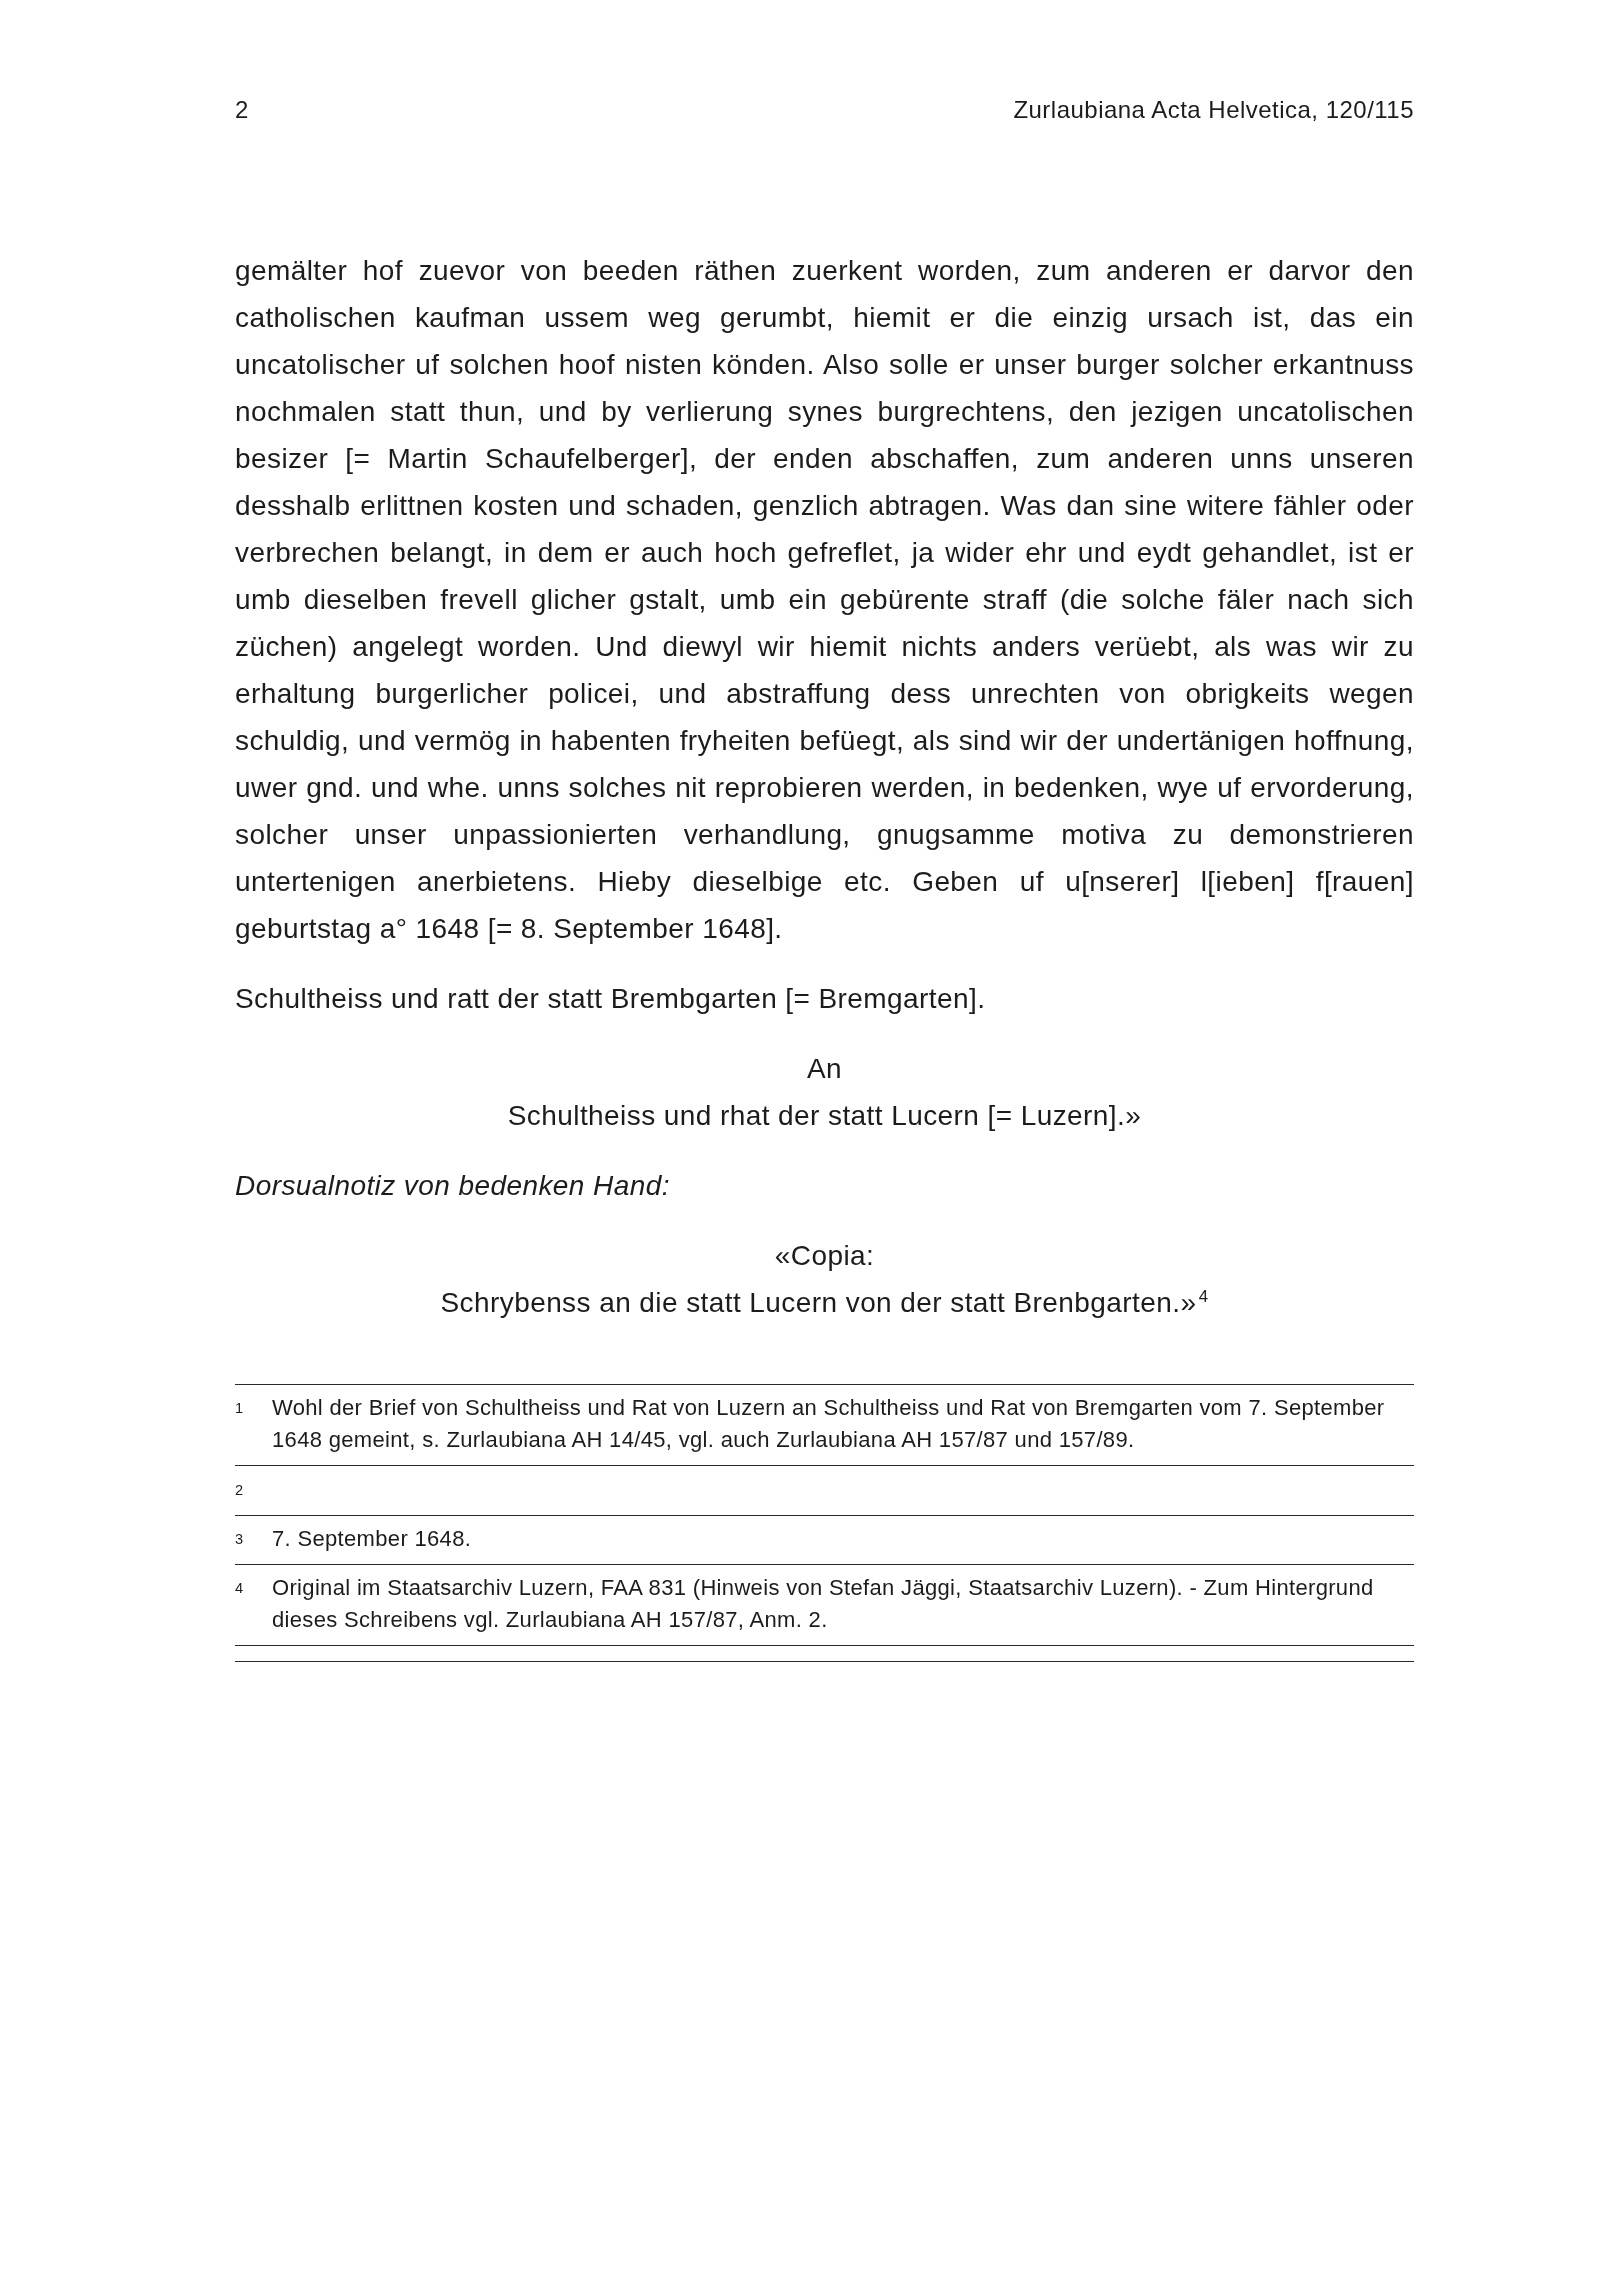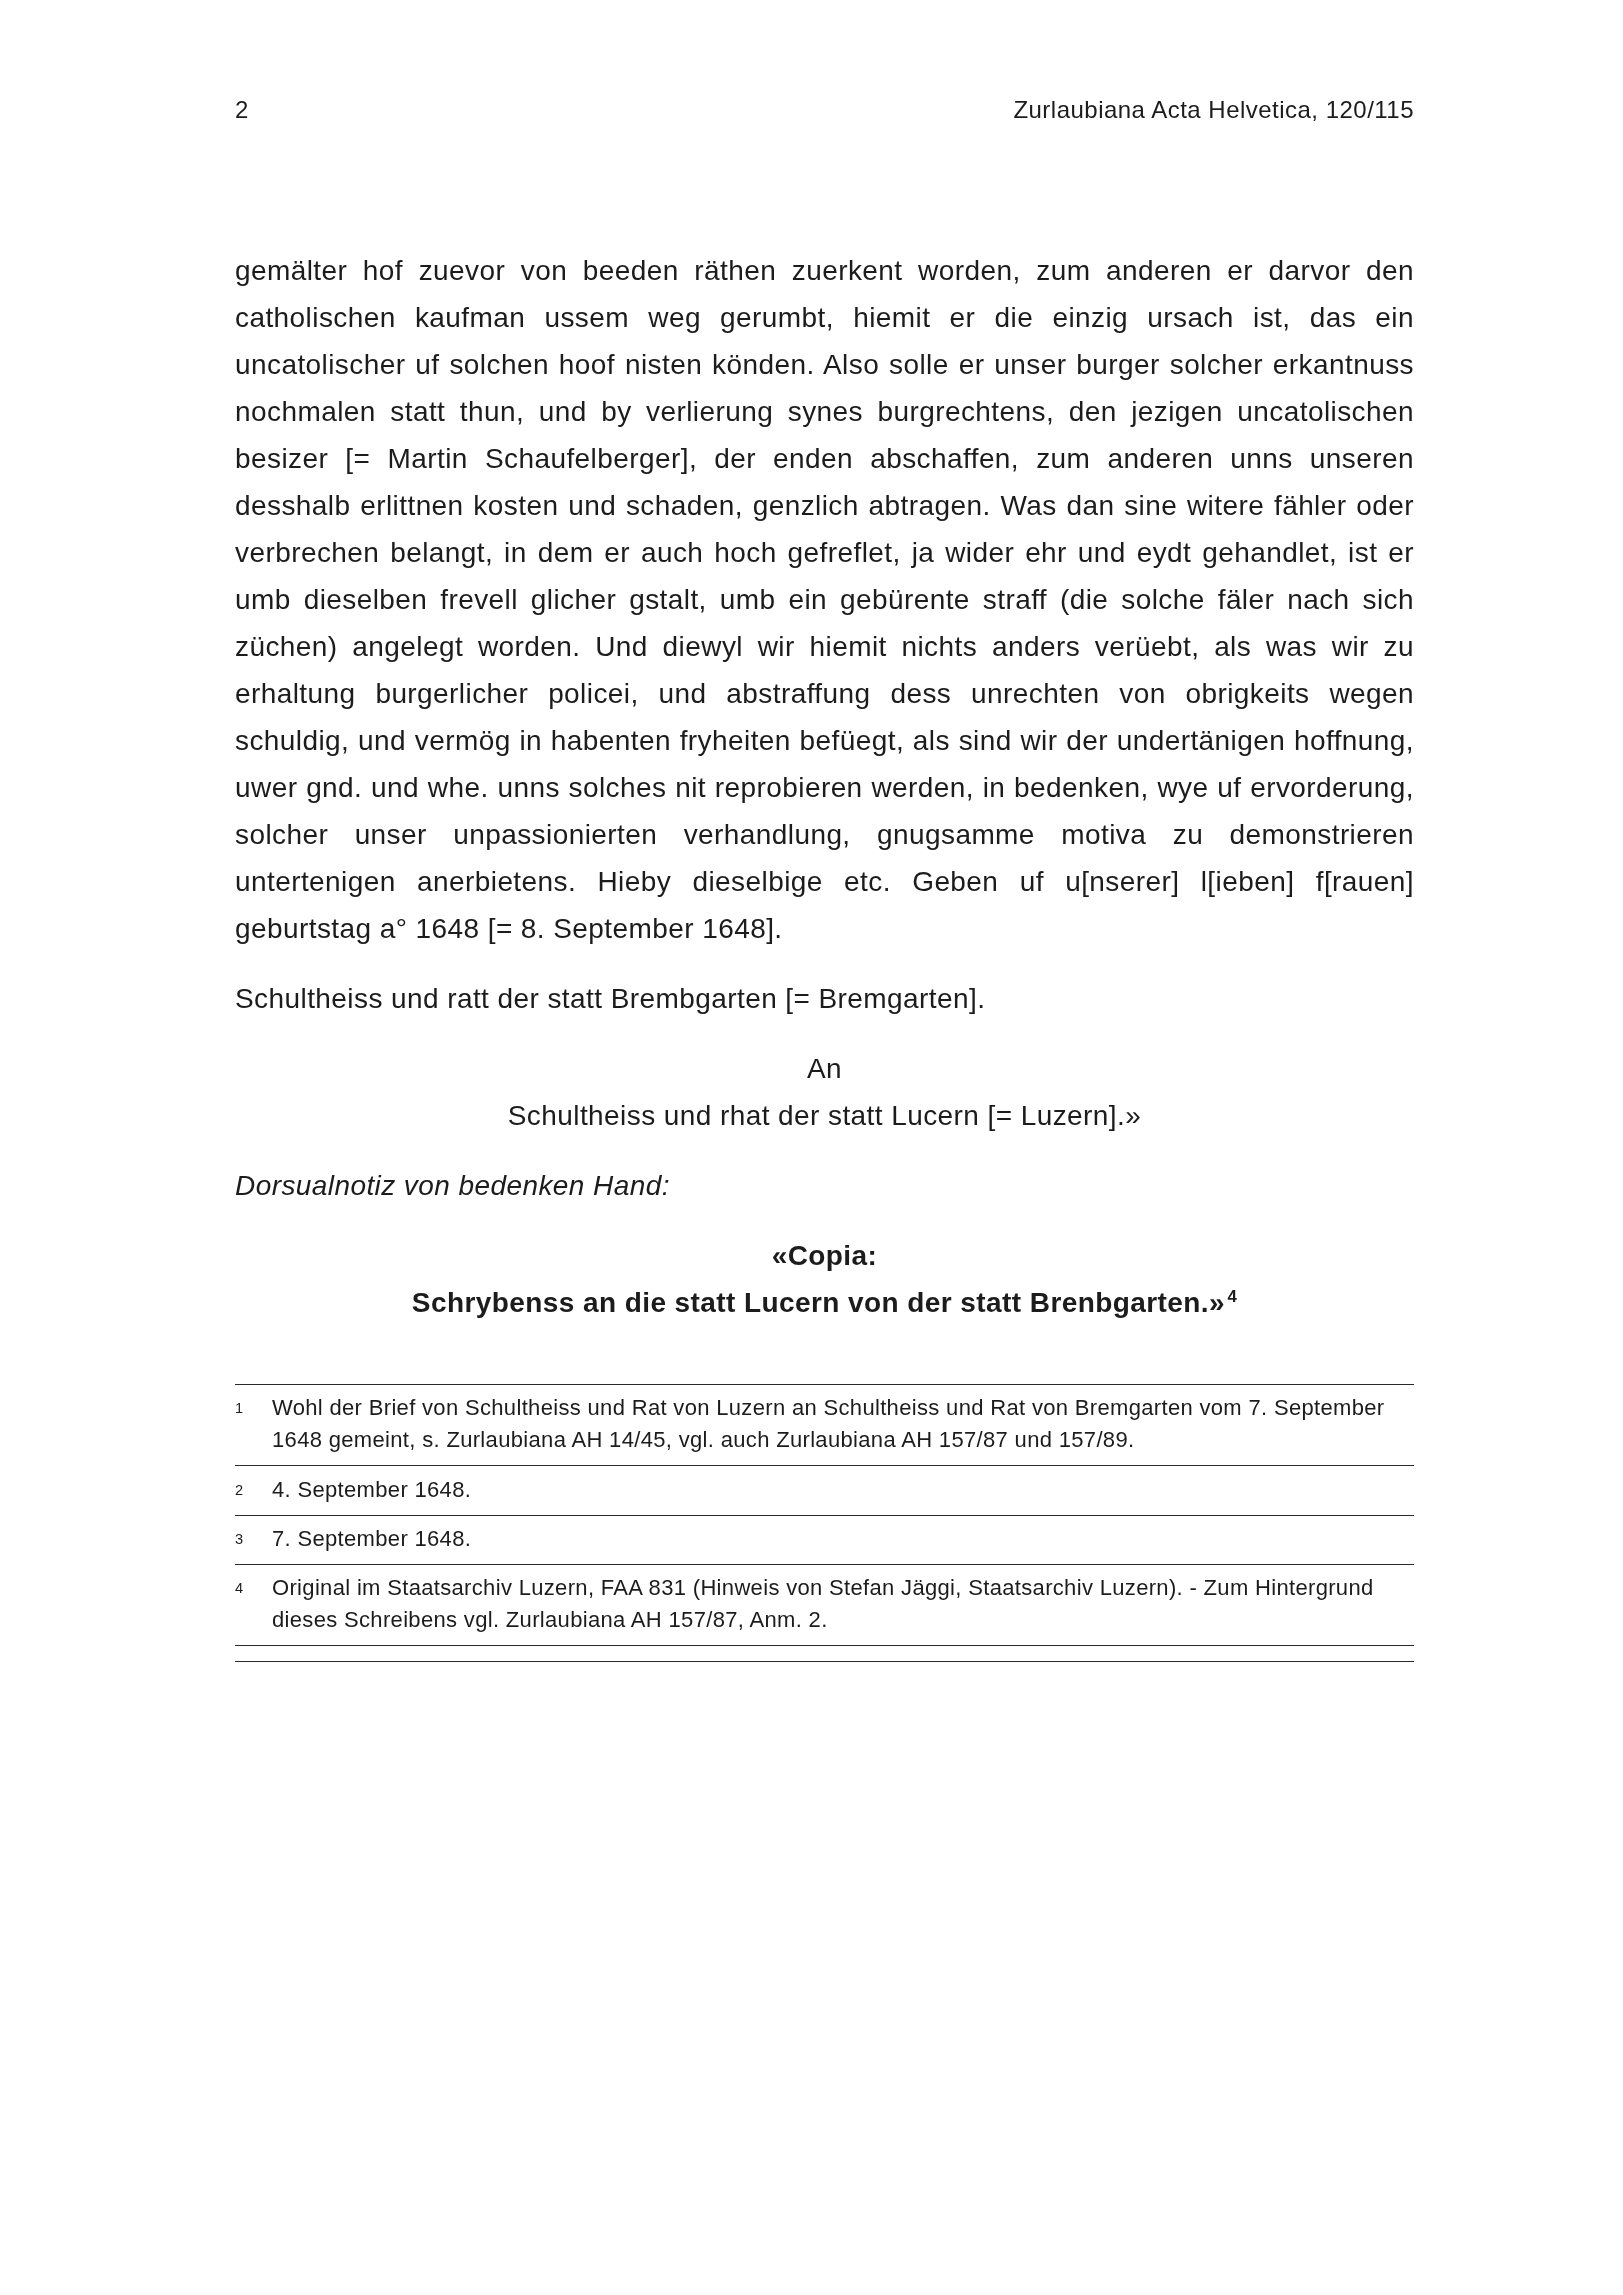--- a/index.html
+++ b/index.html
@@ -28,21 +28,21 @@
   .content {
     margin-top: 123px;
     font-size: 28px;
     line-height: 47px;
     letter-spacing: 0.015em;
   }
   .para { margin: 0 0 23px 0; }
   .para.justify { text-align: justify; }
   .para .line { display: block; text-align: center; }
   .italic { font-style: italic; }
-  .para.dorsual { margin-bottom: 0; font-weight: bold; }
+  .para.dorsual { margin-bottom: 0; }
   .fnref {
     font-size: 0.6em;
     vertical-align: super;
     line-height: 0;
     margin-left: 2.4px;
   }
   .footnotes {
     margin-top: 58px;
     font-size: 22px;
     line-height: 32px;
@@ -117,21 +117,20 @@
 
     <div class="fn-rule"></div>
     <div class="footnote">
       <span class="fn-marker">1</span>
       <span class="fn-text">Wohl der Brief von Schultheiss und Rat von Luzern an Schultheiss und Rat von Bremgarten vom 7. September 1648 gemeint, s. Zurlaubiana AH 14/45, vgl. auch Zurlaubiana AH 157/87 und 157/89.</span>
     </div>
 
     <div class="fn-rule"></div>
     <div class="footnote">
       <span class="fn-marker">2</span>
-      <span class="fn-text">4. September 1648.</span>
     </div>
 
     <div class="fn-rule"></div>
     <div class="footnote">
       <span class="fn-marker">3</span>
       <span class="fn-text">7. September 1648.</span>
     </div>
 
     <div class="fn-rule"></div>
     <div class="footnote">

